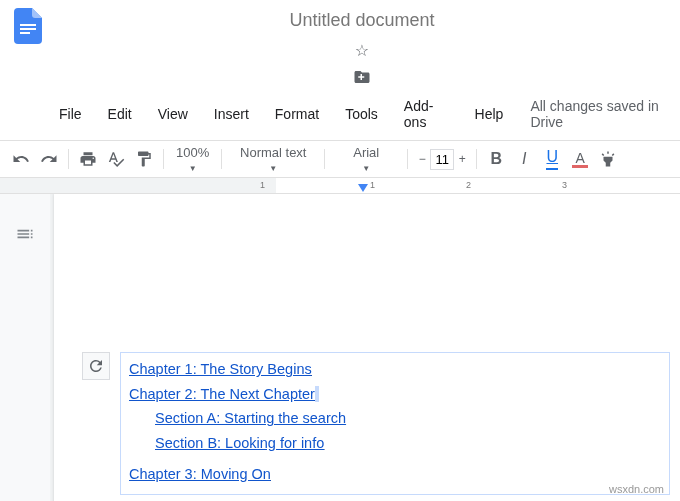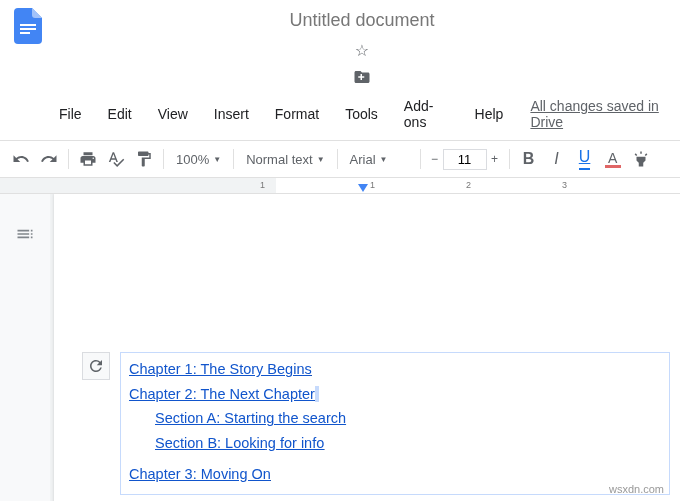--- a/index.html
+++ b/index.html
@@ -6,30 +6,30 @@
     body { font-family: Arial, sans-serif; background: #fff; width: 680px; height: 501px; overflow: hidden; position: relative; }
     
     .header { display: flex; align-items: flex-start; padding: 6px 8px 0; }
     .logo { width: 40px; height: 40px; display: flex; align-items: center; justify-content: center; margin-right: 4px; }
     .header-main { flex: 1; }
     .title-row { display: flex; align-items: center; gap: 8px; padding: 2px 0; flex-direction: column; }
     .doc-title { color: #777; font-size: 18px; font-weight: 400; padding: 2px 4px; }
     .title-icon { color: #5f6368; font-size: 16px; cursor: pointer; }
     .menubar { display: flex; gap: 12px; padding: 2px 0 6px; align-items: center; }
     .menu-item { font-size: 14px; color: #202124; padding: 4px 7px; cursor: pointer; border-radius: 3px; }
-    .save-status { color: #5f6368; font-size: 14px; text-decoration: underline; margin-left: 8px; cursor: pointer; }
+    .save-status { color: #5f6368; font-size: 14px; margin-left: 8px; cursor: pointer; }
     
     .toolbar { border-top: 1px solid #e0e0e0; border-bottom: 1px solid #e0e0e0; display: flex; align-items: center; padding: 4px 8px; gap: 2px; height: 38px; }
     .tb-btn { width: 26px; height: 26px; display: flex; align-items: center; justify-content: center; color: #5f6368; cursor: pointer; border-radius: 3px; }
     .tb-sep { width: 1px; height: 20px; background: #e0e0e0; margin: 0 4px; }
-    .tb-dropdown { display: flex; align-items: center; padding: 2px 6px; color: #5f6368; font-size: 13px; cursor: pointer; gap: 4px; }
+    .tb-dropdown { display: flex; align-items: center; padding: 2px 6px; color: #5f6368; font-size: 13px; cursor: pointer; gap: 4px; flex-direction: column; }
     .caret { font-size: 8px; color: #5f6368; }
     .fontsize { display: flex; align-items: center; }
     .fn-btn { width: 16px; display: flex; justify-content: center; color: #5f6368; cursor: pointer; font-size: 12px; }
-    .fn-val { width: 44px; text-align: center; border: 1px solid #dadce0; font-size: 13px; padding: 2px 0; }
+    .fn-val { width: 24px; text-align: center; border: 1px solid #dadce0; font-size: 13px; padding: 2px 0; }
     .fmt-bold { font-weight: bold; }
     .fmt-italic { font-style: italic; }
     .fmt-underline-wrap { border-bottom: 2px solid #1a73e8; padding-bottom: 2px; }
     .fmt-underline { text-decoration: underline; color: #1a73e8; }
     .text-color { display: flex; flex-direction: column; align-items: center; }
     .text-color-a { font-size: 14px; line-height: 14px; }
     .text-color-bar { width: 16px; height: 3px; background: #e06666; }
     
     .ruler { height: 16px; background: #fff; border-bottom: 1px solid #e0e0e0; position: relative; font-size: 9px; color: #999; }
     .ruler-gray { position: absolute; left: 0; width: 276px; height: 100%; background: #f1f3f4; }

